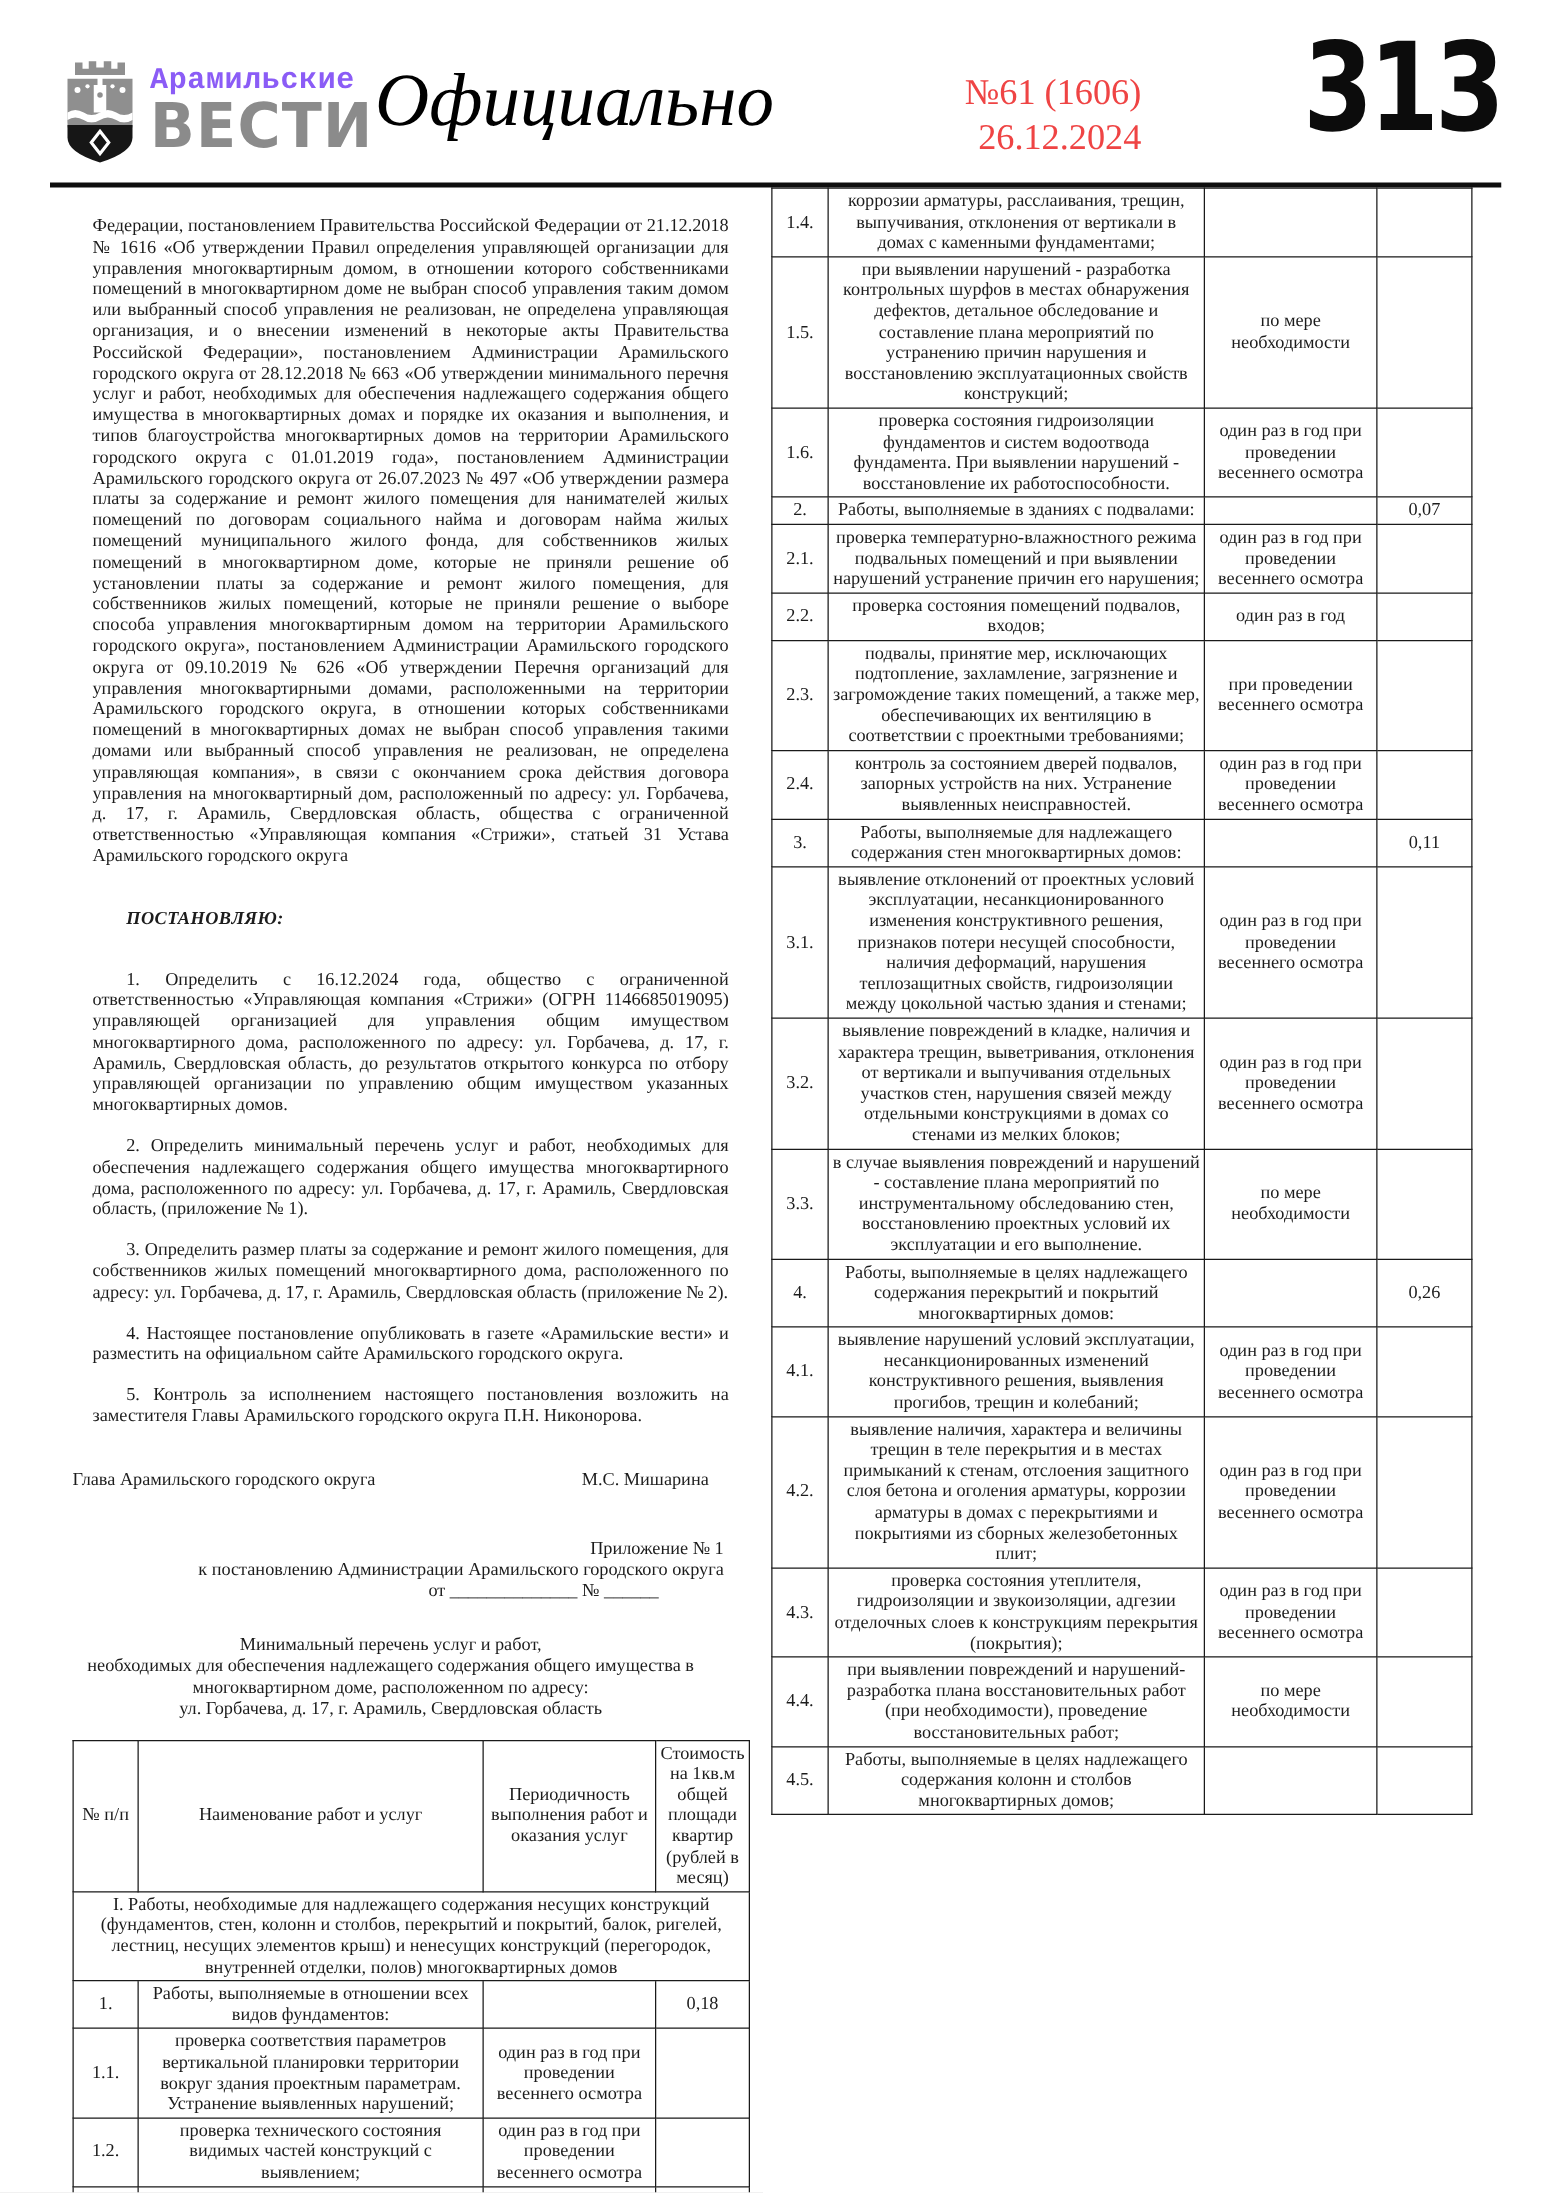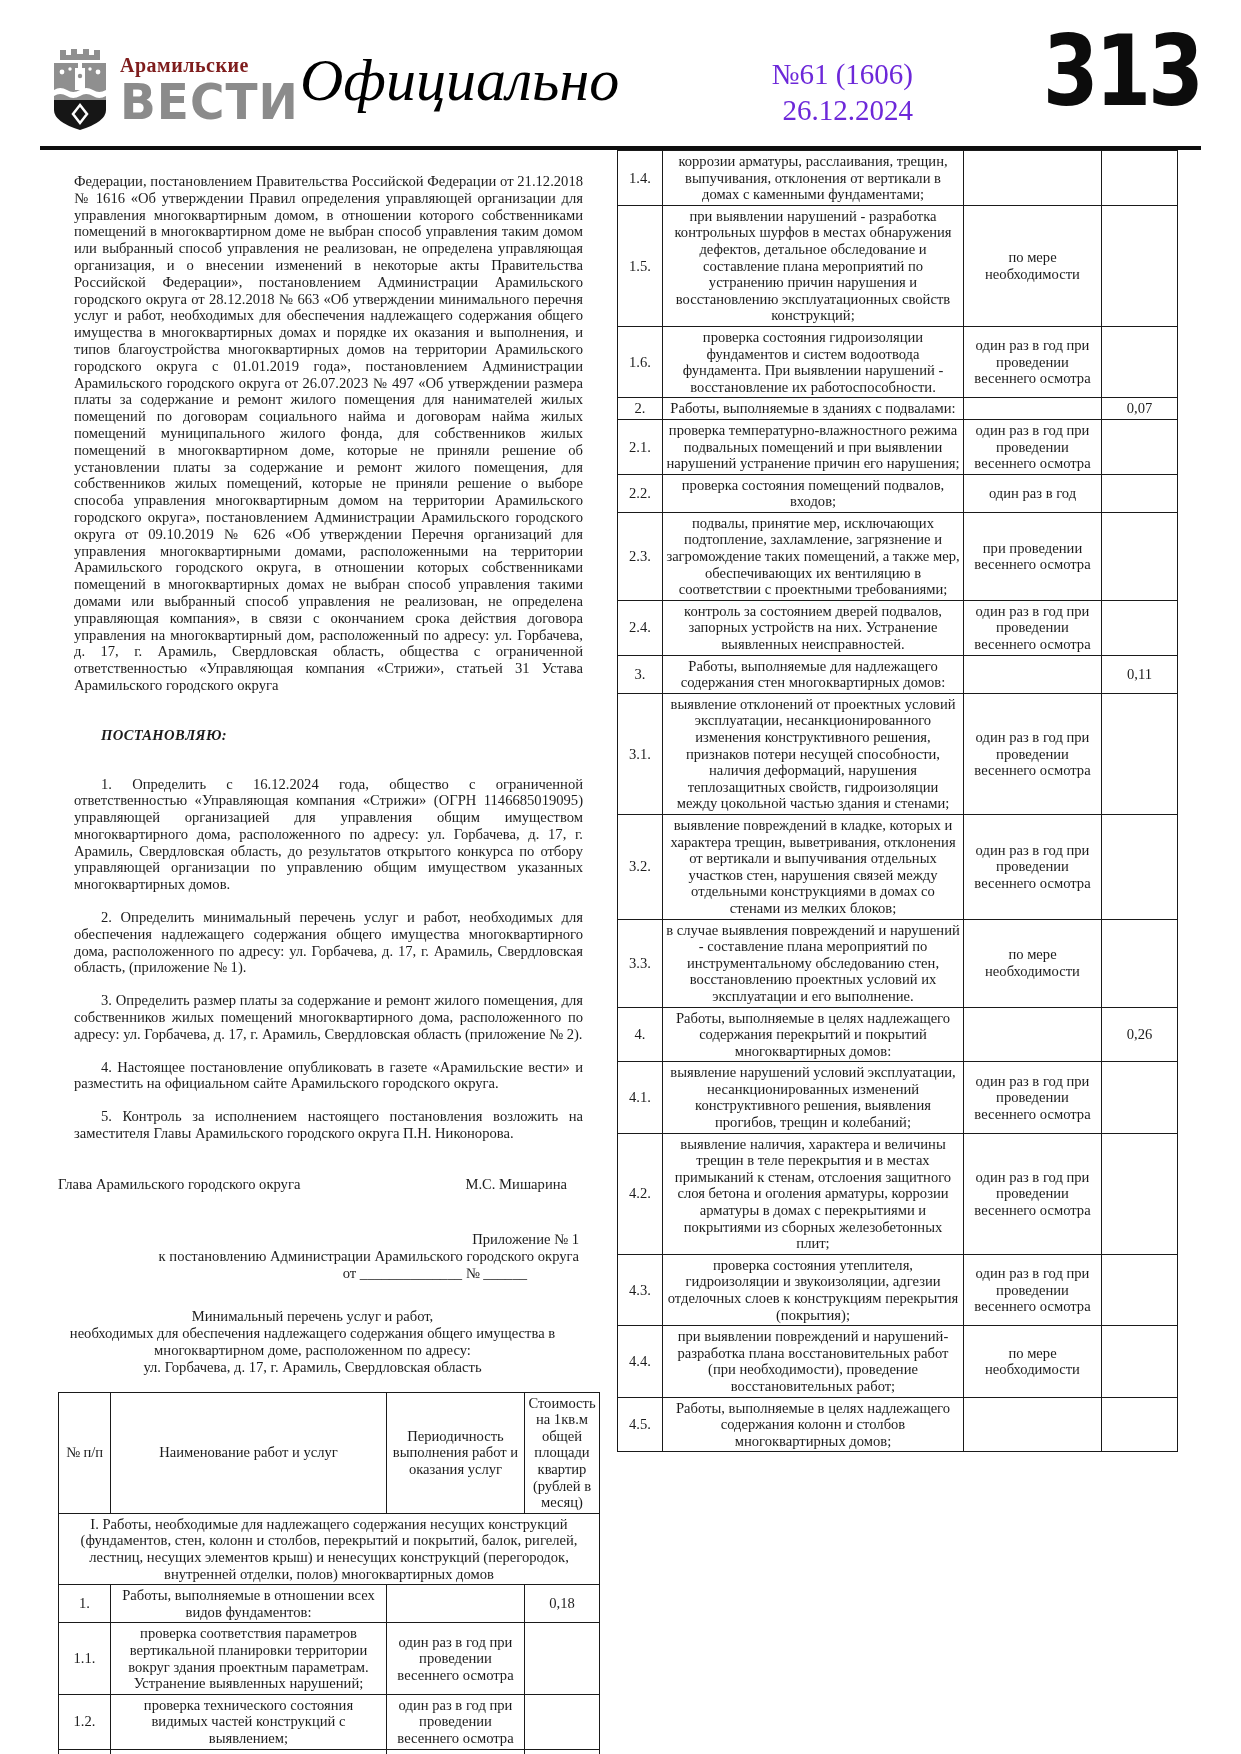--- a/index.html
+++ b/index.html
@@ -11,37 +11,37 @@
     color:#1c1c1c;
     font-family:"Liberation Serif","DejaVu Serif",serif;
     overflow:hidden;
   }
   
   .masthead{position:absolute;left:48px;top:44px;height:96px;}
   .brand{position:absolute;left:0;top:2px;display:flex;}
   .coat{width:64px;height:86px;}
   .brand-text{margin-left:8px;}
   .brand-top{
-    font-family:Liberation Serif, serif;
-    font-weight:bold;font-size:20px;color:#7f1d1d;letter-spacing:0.5px;
+    font-family:Liberation Mono, monospace;
+    font-weight:bold;font-size:24px;color:#8b5cf6;letter-spacing:0.5px;
     display:block;line-height:26px;margin-top:6px;
   }
   .brand-bottom{
     font-family:"DejaVu Sans","Liberation Sans",sans-serif;
     font-weight:bold;font-size:47px;color:#8b8b8b;letter-spacing:1px;
     display:block;line-height:46px;transform:scaleY(1.05);transform-origin:top left;
   }
   .section-title{
     position:absolute;left:300px;top:48px;
     font-style:italic;font-size:60px;line-height:64px;color:#000000;
     font-family:"Liberation Serif","DejaVu Serif",serif;
   }
   .issue-block{
     position:absolute;right:328px;top:56px;text-align:right;
-    font-size:29px;line-height:36px;color:#6d28d9;
+    font-size:29px;line-height:36px;color:#ef4444;
   }
   .page-number{
     position:absolute;right:40px;top:22px;
     font-family:"DejaVu Sans","Liberation Sans",sans-serif;
     font-weight:900;font-size:98px;line-height:98px;color:#0c0c0c;
     transform:scaleX(0.82);transform-origin:top right;
     letter-spacing:-4px;
   }
   .head-rule{position:absolute;left:40px;top:146px;width:1161px;height:4px;background:#0e0e0e;}
   
@@ -263,21 +263,21 @@
         <td>0,11</td>
       </tr>
       <tr>
         <td>3.1.</td>
         <td>выявление отклонений от проектных условий эксплуатации, несанкционированного изменения конструктивного решения, признаков потери несущей способности, наличия деформаций, нарушения теплозащитных свойств, гидроизоляции между цокольной частью здания и стенами;</td>
         <td>один раз в год при проведении весеннего осмотра</td>
         <td></td>
       </tr>
       <tr>
         <td>3.2.</td>
-        <td>выявление повреждений в кладке, которых и характера трещин, выветривания, отклонения от вертикали и выпучивания отдельных участков стен, нарушения связей между отдельными конструкциями в домах со стенами из мелких блоков;</td>
+        <td>выявление повреждений в кладке, наличия и характера трещин, выветривания, отклонения от вертикали и выпучивания отдельных участков стен, нарушения связей между отдельными конструкциями в домах со стенами из мелких блоков;</td>
         <td>один раз в год при проведении весеннего осмотра</td>
         <td></td>
       </tr>
       <tr>
         <td>3.3.</td>
         <td>в случае выявления повреждений и нарушений - составление плана мероприятий по инструментальному обследованию стен, восстановлению проектных условий их эксплуатации и его выполнение.</td>
         <td>по мере необходимости</td>
         <td></td>
       </tr>
       <tr>

